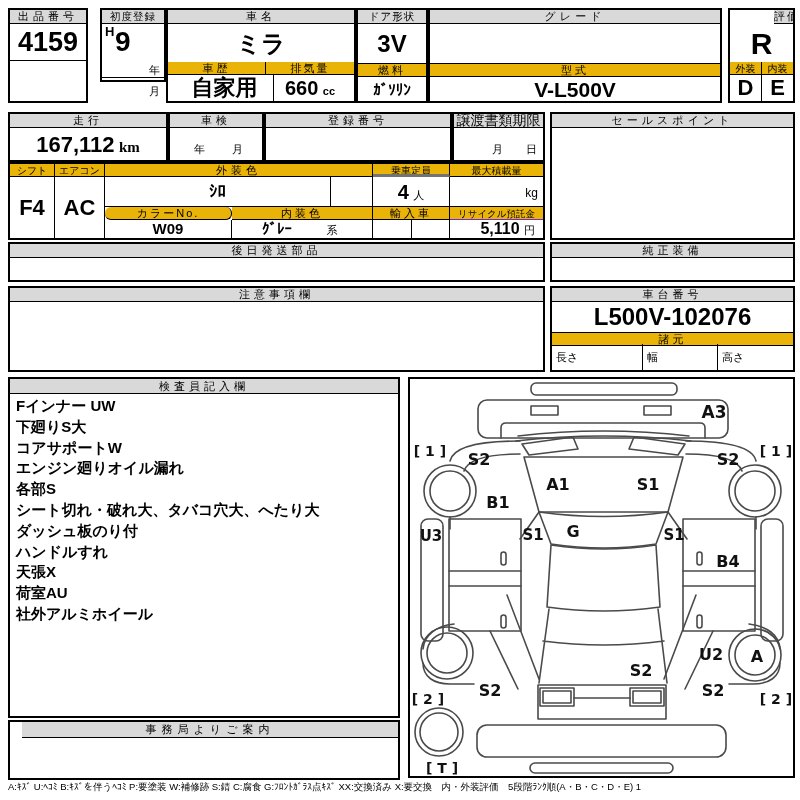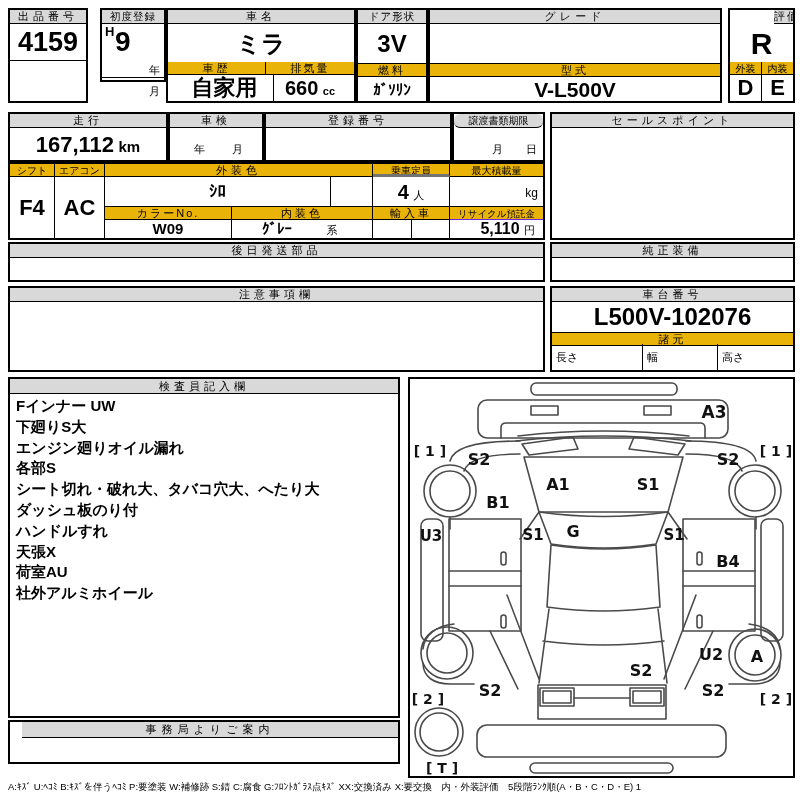--- a/index.html
+++ b/index.html
@@ -68,39 +68,39 @@
   <div class="cell h2" style="left:0;top:52px;width:32px;border-right:1px solid #000;border-bottom:1px solid #000;font-size:10px;">外装</div>
   <div class="cell h2" style="left:32px;top:52px;right:0;border-bottom:1px solid #000;font-size:10px;">内装</div>
   <div class="cell v" style="left:0;top:65px;width:32px;height:26px;line-height:26px;font-size:22px;border-right:1px solid #000;">D</div>
   <div class="cell v" style="left:32px;top:65px;right:0;height:26px;line-height:26px;font-size:22px;">E</div>
 </div>
 
 <div class="b" style="left:8px;top:112px;width:160px;height:50px;">
   <div class="h">走行</div>
   <div class="v" style="height:33px;line-height:33px;">
     <span style="font-size:22px;">167,112</span>
-    <span style="font-size:15px;font-weight:bold;">km</span>
+    <span style="font-size:15px;font-weight:bold;font-family:Liberation Serif, serif;">km</span>
   </div>
 </div>
 
 <div class="b" style="left:168px;top:112px;width:96px;height:50px;">
   <div class="h">車検</div>
   <div style="height:33px;position:relative;font-size:11px;">
     <span class="abs" style="left:24px;top:14px;">年</span>
     <span class="abs" style="left:62px;top:14px;">月</span>
   </div>
 </div>
 
 <div class="b" style="left:264px;top:112px;width:188px;height:50px;">
   <div class="h">登録番号</div>
   <div></div>
 </div>
 
 <div class="b" style="left:452px;top:112px;width:93px;height:50px;">
-  <div class="h" style="letter-spacing:0;font-size:10px;border-radius:6px;">譲渡書類期限</div>
+  <div class="h" style="letter-spacing:0;font-size:14px;">譲渡書類期限</div>
   <div style="height:33px;position:relative;font-size:11px;">
     <span class="abs" style="right:40px;top:14px;">月</span>
     <span class="abs" style="right:6px;top:14px;">日</span>
   </div>
 </div>
 
 <div class="b" style="left:550px;top:112px;width:245px;height:128px;">
   <div class="h">セールスポイント</div>
   <div></div>
 </div>
@@ -110,21 +110,21 @@
   <div class="cell h2" style="left:0;top:0;width:45px;border-right:1px solid #000;border-bottom:1px solid #000;font-size:10px;">シフト</div>
   <div class="cell v" style="left:0;top:13px;width:45px;height:61px;line-height:61px;font-size:22px;border-right:1px solid #000;">F4</div>
 
   <div class="cell h2" style="left:45px;top:0;width:50px;border-right:1px solid #000;border-bottom:1px solid #000;font-size:10px;">エアコン</div>
   <div class="cell v" style="left:45px;top:13px;width:50px;height:61px;line-height:61px;font-size:22px;border-right:1px solid #000;">AC</div>
 
   <div class="cell h2" style="left:95px;top:0;width:268px;border-right:1px solid #000;border-bottom:1px solid #000;letter-spacing:4px;">外装色</div>
   <div class="cell v" style="left:95px;top:13px;width:226px;height:30px;line-height:30px;font-size:17px;border-right:1px solid #000;border-bottom:1px solid #000;">ｼﾛ</div>
   <div class="cell" style="left:321px;top:13px;width:42px;height:30px;border-right:1px solid #000;border-bottom:1px solid #000;"></div>
 
-  <div class="cell h2" style="left:95px;top:43px;width:127px;border-right:1px solid #000;border-bottom:1px solid #000;letter-spacing:2px;">カラーNo.</div>
+  <div class="cell h2" style="left:95px;top:43px;width:127px;border-right:1px solid #000;border-bottom:1px solid #000;letter-spacing:2px;border-radius:6px;">カラーNo.</div>
   <div class="cell v" style="left:95px;top:56px;width:127px;height:18px;line-height:18px;font-size:15px;border-right:1px solid #000;">W09</div>
   <div class="cell h2" style="left:222px;top:43px;width:141px;border-right:1px solid #000;border-bottom:1px solid #000;letter-spacing:3px;">内装色</div>
   <div class="cell" style="left:222px;top:56px;width:141px;height:18px;line-height:18px;border-right:1px solid #000;">
     <span class="v" style="display:inline-block;width:90px;font-size:15px;">ｸﾞﾚｰ</span>
     <span style="font-size:11px;">系</span>
   </div>
 
   <div class="cell h2" style="left:363px;top:0;width:77px;border-right:1px solid #000;border-bottom:3px solid #737373;font-size:10px;">乗車定員</div>
   <div class="cell v" style="left:363px;top:13px;width:77px;height:30px;line-height:30px;border-right:1px solid #000;border-bottom:1px solid #000;">
     <span style="font-size:20px;">4</span>
@@ -170,20 +170,21 @@
   <div class="cell" style="left:0;top:56px;width:91px;height:26px;line-height:26px;border-right:1px solid #000;font-size:11px;padding-left:4px;">長さ</div>
   <div class="cell" style="left:91px;top:56px;width:75px;height:26px;line-height:26px;border-right:1px solid #000;font-size:11px;padding-left:4px;">幅</div>
   <div class="cell" style="left:166px;top:56px;right:0;height:26px;line-height:26px;font-size:11px;padding-left:4px;">高さ</div>
 </div>
 
 <div class="b" style="left:8px;top:377px;width:392px;height:341px;">
   <div class="h" style="height:14px;line-height:14px;">検査員記入欄</div>
   <div style="padding:2px 6px;">
     <div class="note">Fインナー UW</div>
     <div class="note">下廻りS大</div>
+    <div class="note">コアサポートW</div>
     <div class="note">エンジン廻りオイル漏れ</div>
     <div class="note">各部S</div>
     <div class="note">シート切れ・破れ大、タバコ穴大、へたり大</div>
     <div class="note">ダッシュ板のり付</div>
     <div class="note">ハンドルすれ</div>
     <div class="note">天張X</div>
     <div class="note">荷室AU</div>
     <div class="note">社外アルミホイール</div>
   </div>
 </div>
@@ -268,18 +269,18 @@
     <text x="347" y="283" font-size="16" text-anchor="middle" stroke="none">A</text>
     <text x="231" y="297" font-size="16" text-anchor="middle" stroke="none">S2</text>
     <text x="80" y="317" font-size="16" text-anchor="middle" stroke="none">S2</text>
     <text x="303" y="317" font-size="16" text-anchor="middle" stroke="none">S2</text>
     <text x="18" y="325" font-size="14" text-anchor="middle" stroke="none">[ 2 ]</text>
     <text x="366" y="325" font-size="14" text-anchor="middle" stroke="none">[ 2 ]</text>
     <text x="32" y="394" font-size="14" text-anchor="middle" stroke="none">[ T ]</text>
   </svg>
 </div>
 
-<div class="b" style="left:8px;top:720px;width:392px;height:44px;padding-left:12px;">
+<div class="b" style="left:8px;top:720px;width:392px;height:60px;padding-left:12px;">
   <div class="h" style="height:15px;line-height:15px;letter-spacing:5px;">事務局よりご案内</div>
   <div></div>
 </div>
 
 <div class="abs" style="left:8px;top:781px;width:784px;font-size:9.5px;white-space:nowrap;">A:ｷｽﾞ U:ﾍｺﾐ B:ｷｽﾞを伴うﾍｺﾐ P:要塗装 W:補修跡 S:錆 C:腐食 G:ﾌﾛﾝﾄｶﾞﾗｽ点ｷｽﾞ XX:交換済み X:要交換　内・外装評価　5段階ﾗﾝｸ順(A・B・C・D・E) 1</div>
 
 </body></html>

